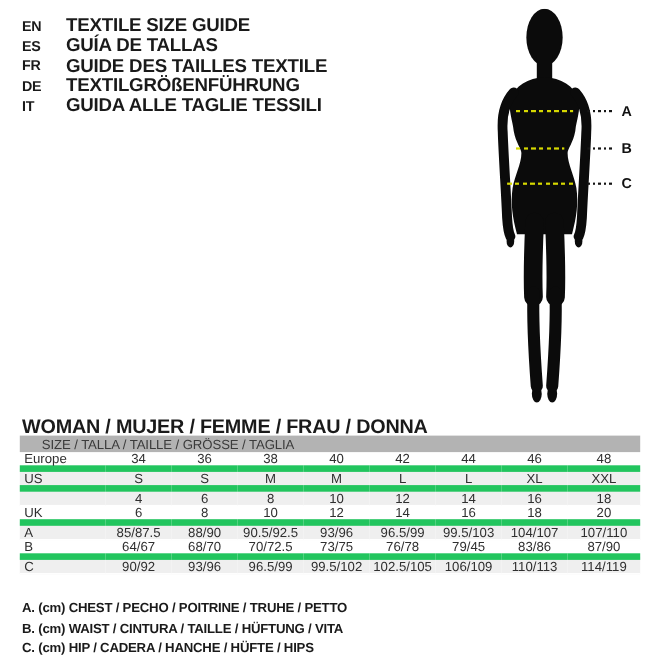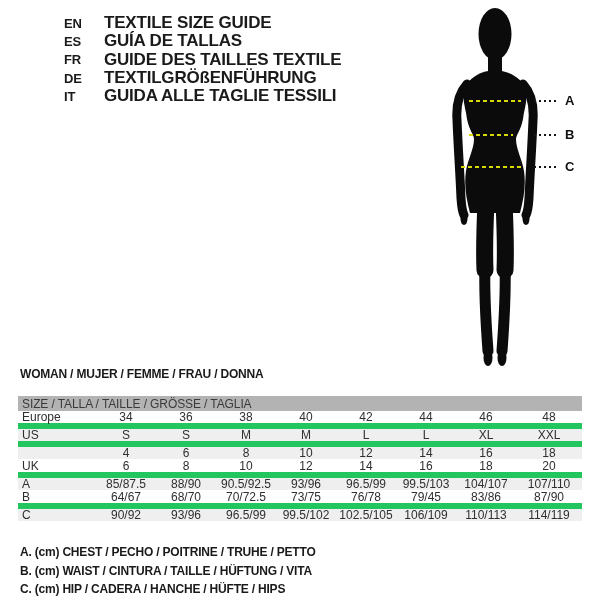--- a/index.html
+++ b/index.html
@@ -3,37 +3,37 @@
 <meta charset="utf-8">
 <title>Textile Size Guide</title>
 <style>
   html,body{margin:0;padding:0;background:#fff;}
   .page{
     position:relative;width:600px;height:600px;background:#fff;overflow:hidden;
     font-family:"Liberation Sans", sans-serif;color:#1a1a1a;
   }
   
   .lang-block{position:absolute;left:20px;top:14px;}
-  .lang-row{display:flex;height:18.3px;align-items:center;margin-left:44px;}
+  .lang-row{display:flex;height:18.3px;align-items:center;}
   .lang-code{width:40px;font-size:13px;font-weight:bold;letter-spacing:-0.2px;}
   .lang-label{font-size:17px;font-weight:bold;letter-spacing:-0.2px;white-space:nowrap;}
   
   .silhouette{position:absolute;left:452px;top:8px;width:86px;height:360px;}
   .mline-yellow{position:absolute;height:2px;
     background:repeating-linear-gradient(90deg,var(--dash-yellow) 0 4px,transparent 4px 7px);}
   .mline-black{position:absolute;height:2px;
     background:repeating-linear-gradient(90deg,var(--leader-black) 0 2px,transparent 2px 5px);}
   .mlabel{position:absolute;font-size:13px;font-weight:600;color:#111;}
   
-  .woman-title{position:absolute;left:20px;top:367px;font-size:12px;font-weight:bold;letter-spacing:-0.2px;}
+  .woman-title{position:absolute;left:20px;top:378px;font-size:18px;font-weight:bold;letter-spacing:-0.2px;}
   
   .size-table-wrap{position:absolute;left:18px;top:396px;width:564px;}
   table.size-table{width:564px;border-collapse:collapse;table-layout:fixed;font-size:12px;color:#2f2f2f;}
   .size-table .hdr td{background:var(--header-bg);color:#3b3b3b;text-align:left;
-    padding:0 0 0 4px;height:15px;font-size:12px;letter-spacing:-0.1px;}
+    padding:0 0 0 20px;height:15px;font-size:12px;letter-spacing:-0.1px;}
   .size-table tbody tr{height:14px;}
   .size-table tbody tr.shaded{background:var(--shaded-bg);border-top:6px solid #22c55e;border-bottom:1px solid #fff;}
   .size-table td{padding:0;text-align:center;vertical-align:middle;line-height:1;white-space:nowrap;}
   .size-table td.row-label{text-align:left;padding-left:4px;}
   
   .legend{position:absolute;left:20px;top:543px;}
   .legend-line{height:18.5px;font-size:12px;font-weight:bold;letter-spacing:-0.2px;display:flex;align-items:center;white-space:nowrap;}
 </style>
 </head>
 <body>

